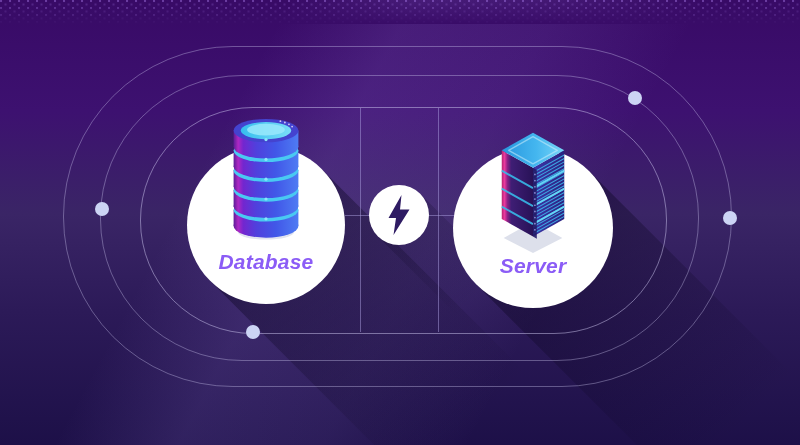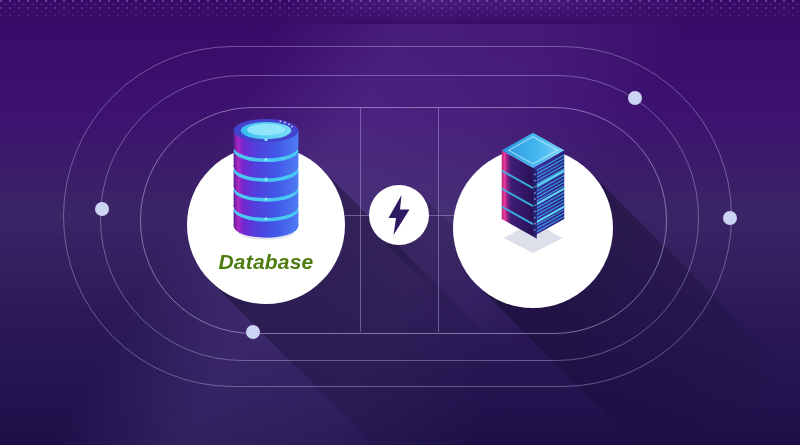--- a/index.html
+++ b/index.html
@@ -37,21 +37,21 @@
   .gline.h{left:345px;top:215px;width:110px;height:1px;}
   .ring-dot{position:absolute;width:14px;height:14px;border-radius:50%;background:#ccd4f4;}
   .node{position:absolute;border-radius:50%;background:#ffffff;}
   .node.db{left:187px;top:146px;width:158px;height:158px;}
   .node.sv{left:453px;top:148px;width:160px;height:160px;}
   .node-icon{position:absolute;}
   .node.db .node-icon{left:43px;top:-28px;}
   .node.sv .node-icon{left:42px;top:-19px;}
   .node-label{
     position:absolute;left:0;width:100%;text-align:center;
-    font-style:italic;font-weight:700;font-size:21px;letter-spacing:.2px;color:#4d7c0f;
+    font-style:italic;font-weight:700;font-size:21px;letter-spacing:.2px;color:#8b5cf6;
   }
   .node.db .node-label{top:104px;}
   .node.sv .node-label{top:106px;}
   .connector{
     position:absolute;left:369px;top:185px;width:60px;height:60px;border-radius:50%;
     background:#ffffff;display:flex;align-items:center;justify-content:center;
   }
 </style>
 </head>
 <body>
@@ -205,20 +205,21 @@
         <circle cx="42" cy="74" r=".9"></circle>
           <circle cx="42" cy="80.5" r=".9"></circle>
         <circle cx="42" cy="87" r=".9"></circle>
           <circle cx="42" cy="93.5" r=".9"></circle>
         <circle cx="42" cy="100" r=".9"></circle>
           <circle cx="42" cy="106.5" r=".9"></circle>
       </g>
       <path d="M40 4 L73 22.5 L40 41 L7 22.5 Z" fill="url(#svTop)"></path>
       <path d="M40 8.1 L65.7 22.5 L40 36.9 L14.3 22.5 Z" fill="none" stroke="#cdeefb" stroke-width="1.4" opacity=".55" stroke-linejoin="round"></path>
     </svg>
+    <div class="node-label">Server</div>
   </div>
 
   <div class="connector">
     <svg width="24" height="40" viewBox="0 0 24 40">
       <path d="M14.5 0 L1.5 23 L9 23 L6.5 40 L22.5 14.5 L13 14.5 Z" fill="#2e1b63"></path>
     </svg>
   </div>
 
 </div>
 

